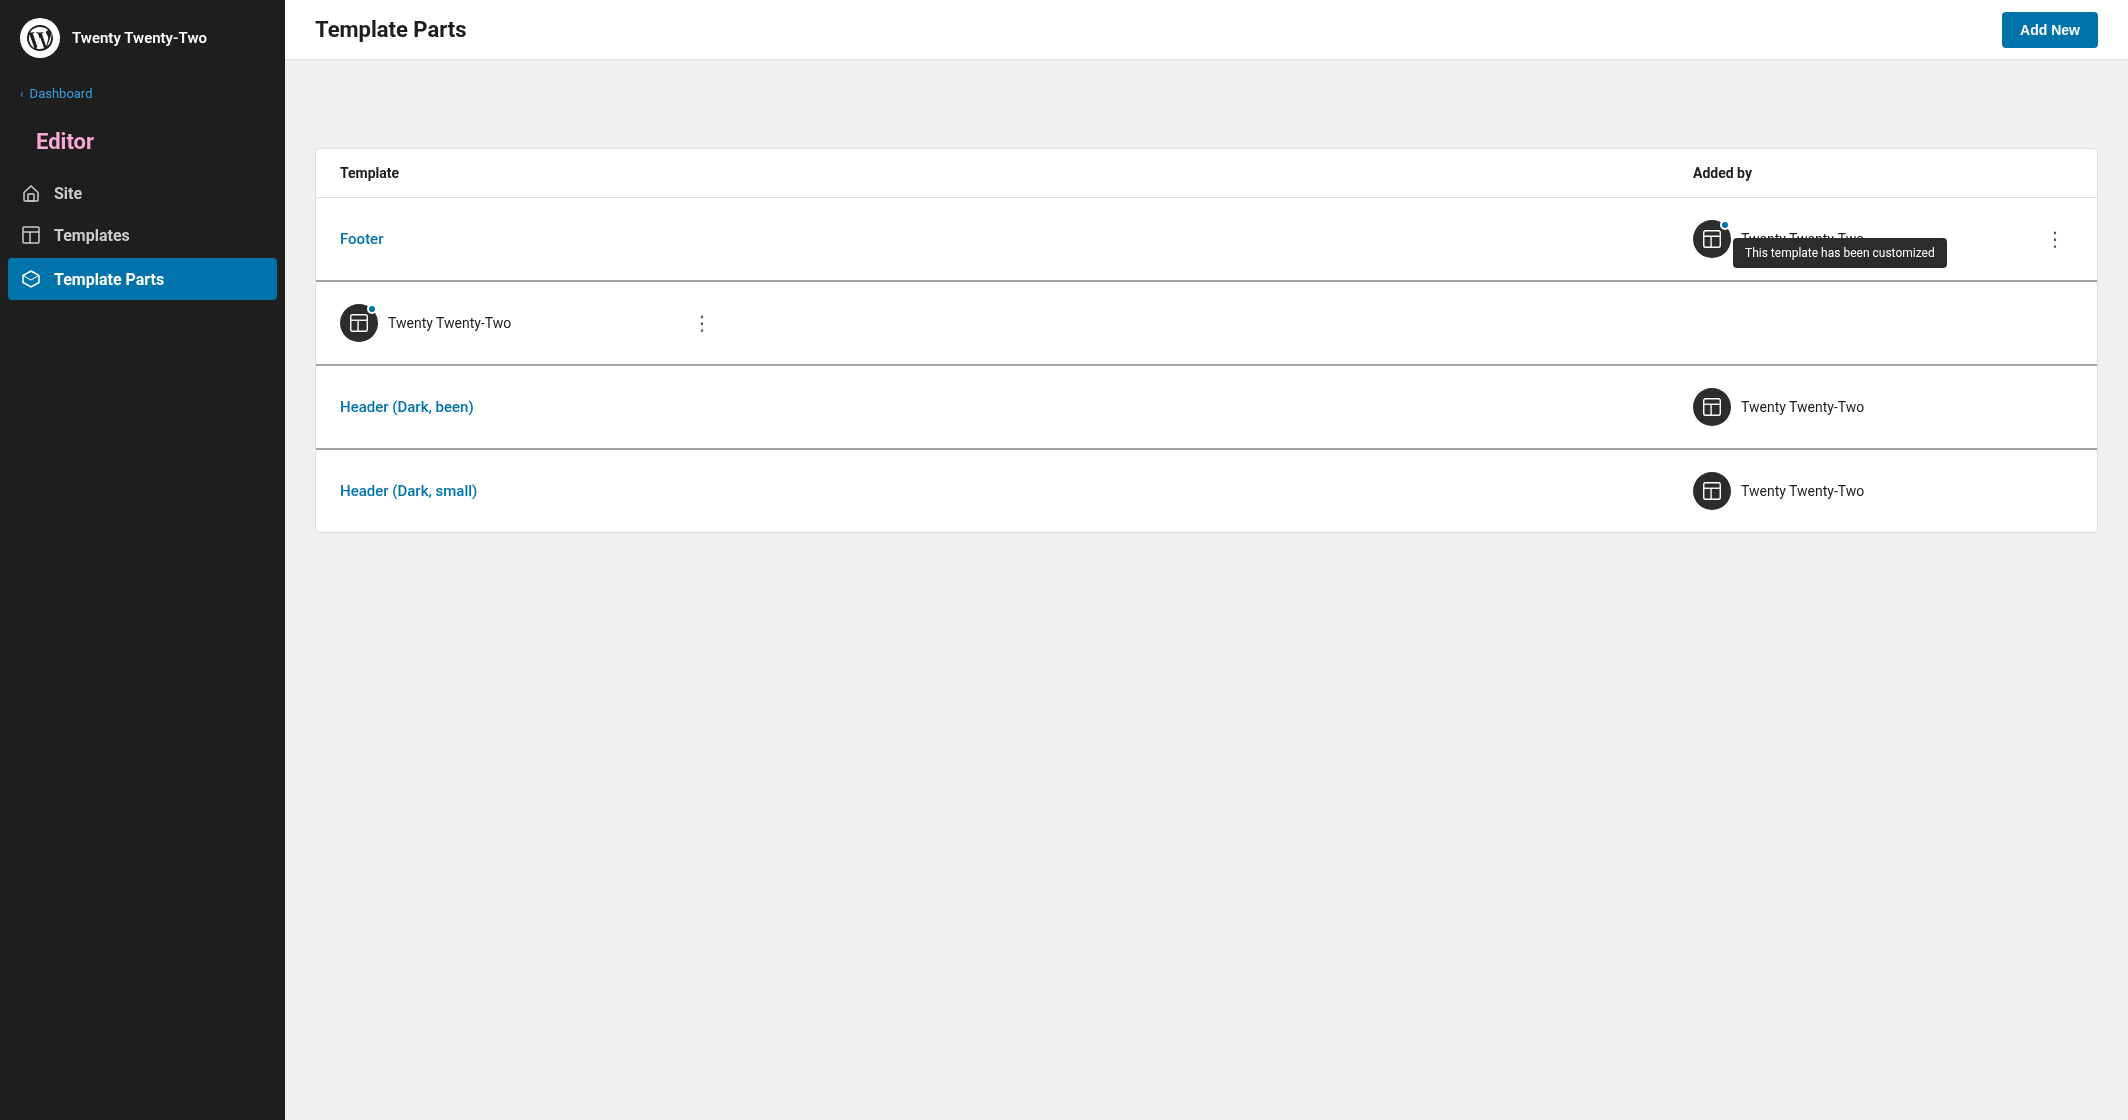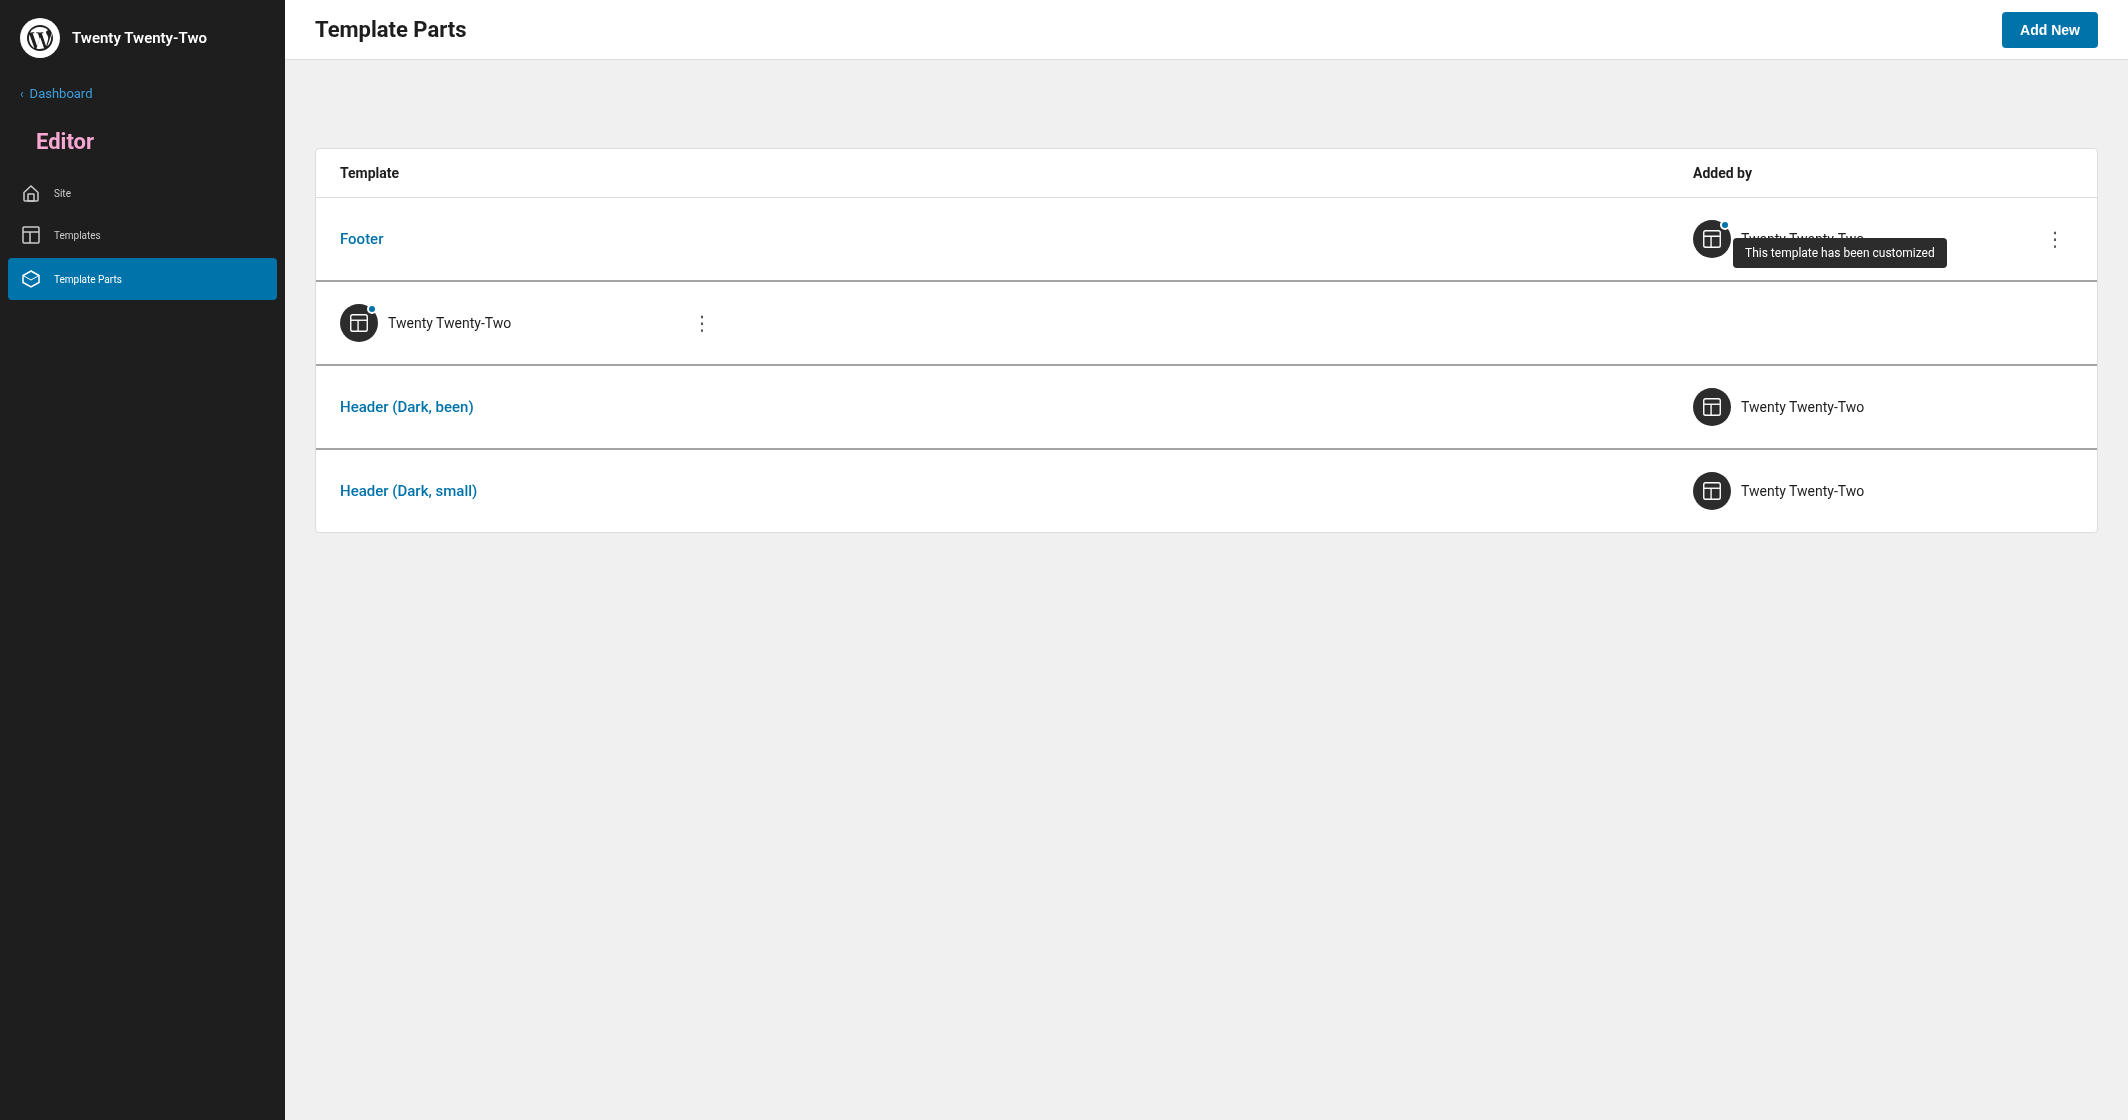--- a/index.html
+++ b/index.html
@@ -66,24 +66,25 @@
       font-weight: 700;
       color: #f9a8d4;
     }
 
     .nav-item {
       display: flex;
       align-items: center;
       gap: 12px;
       padding: 10px 20px;
       color: #ccc;
-      font-size: 10px;
+      font-size: 16px;
       cursor: pointer;
       border-radius: 0;
       text-decoration: none;
+      font-weight: bold;
     }
 
     .nav-item.active {
       background: #0073aa;
       color: #fff;
       border-radius: 4px;
       margin: 2px 8px;
       padding: 10px 12px;
     }
 

